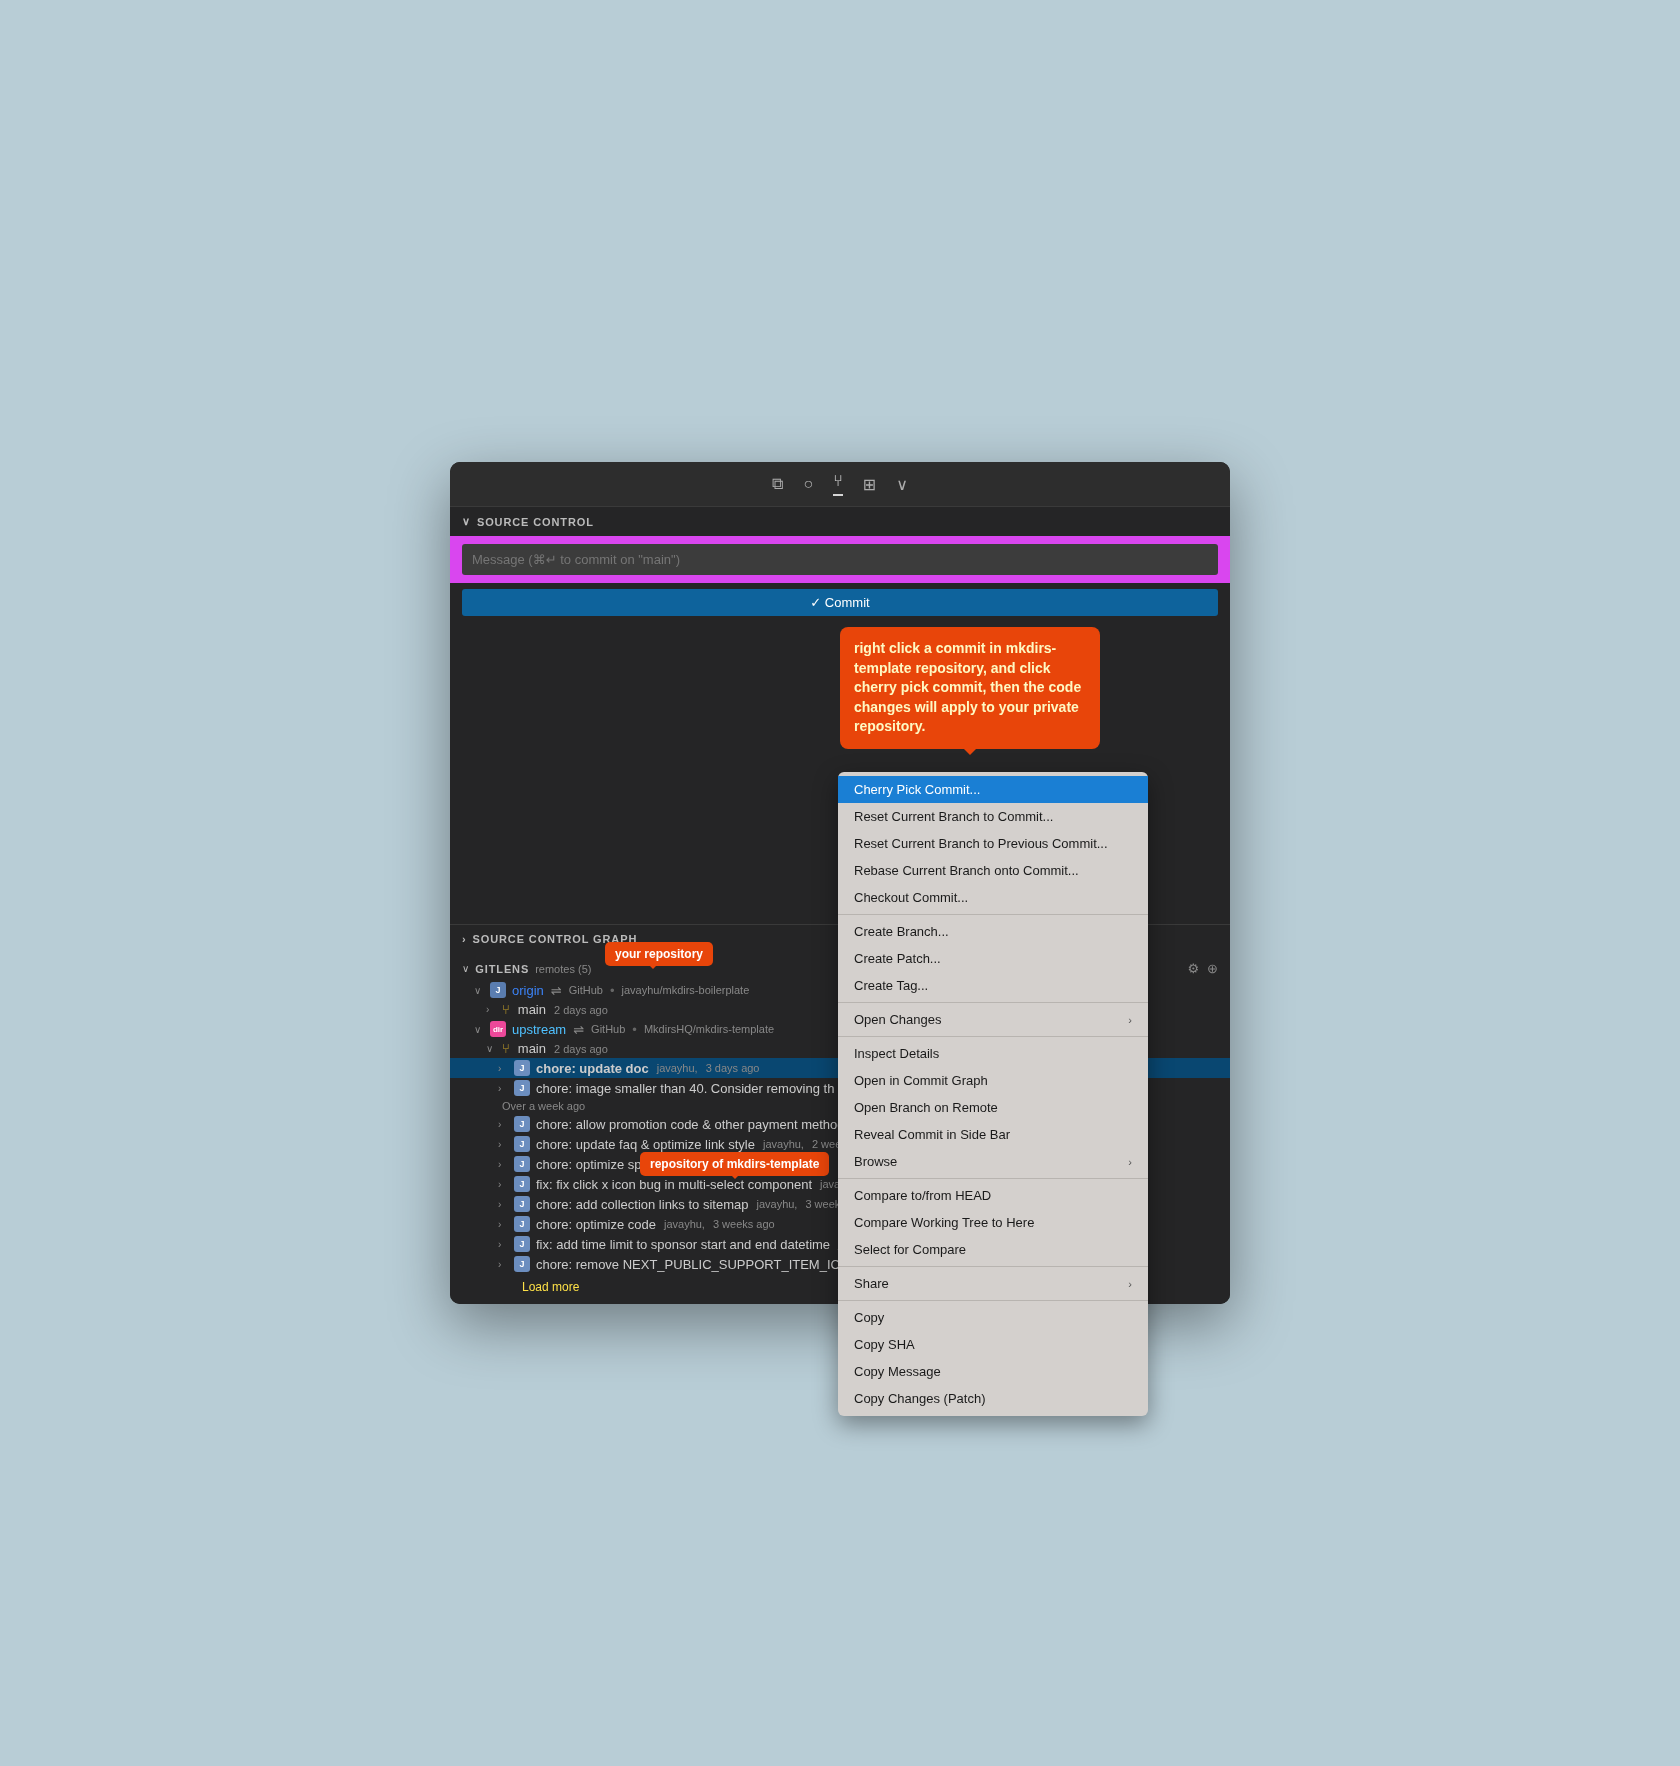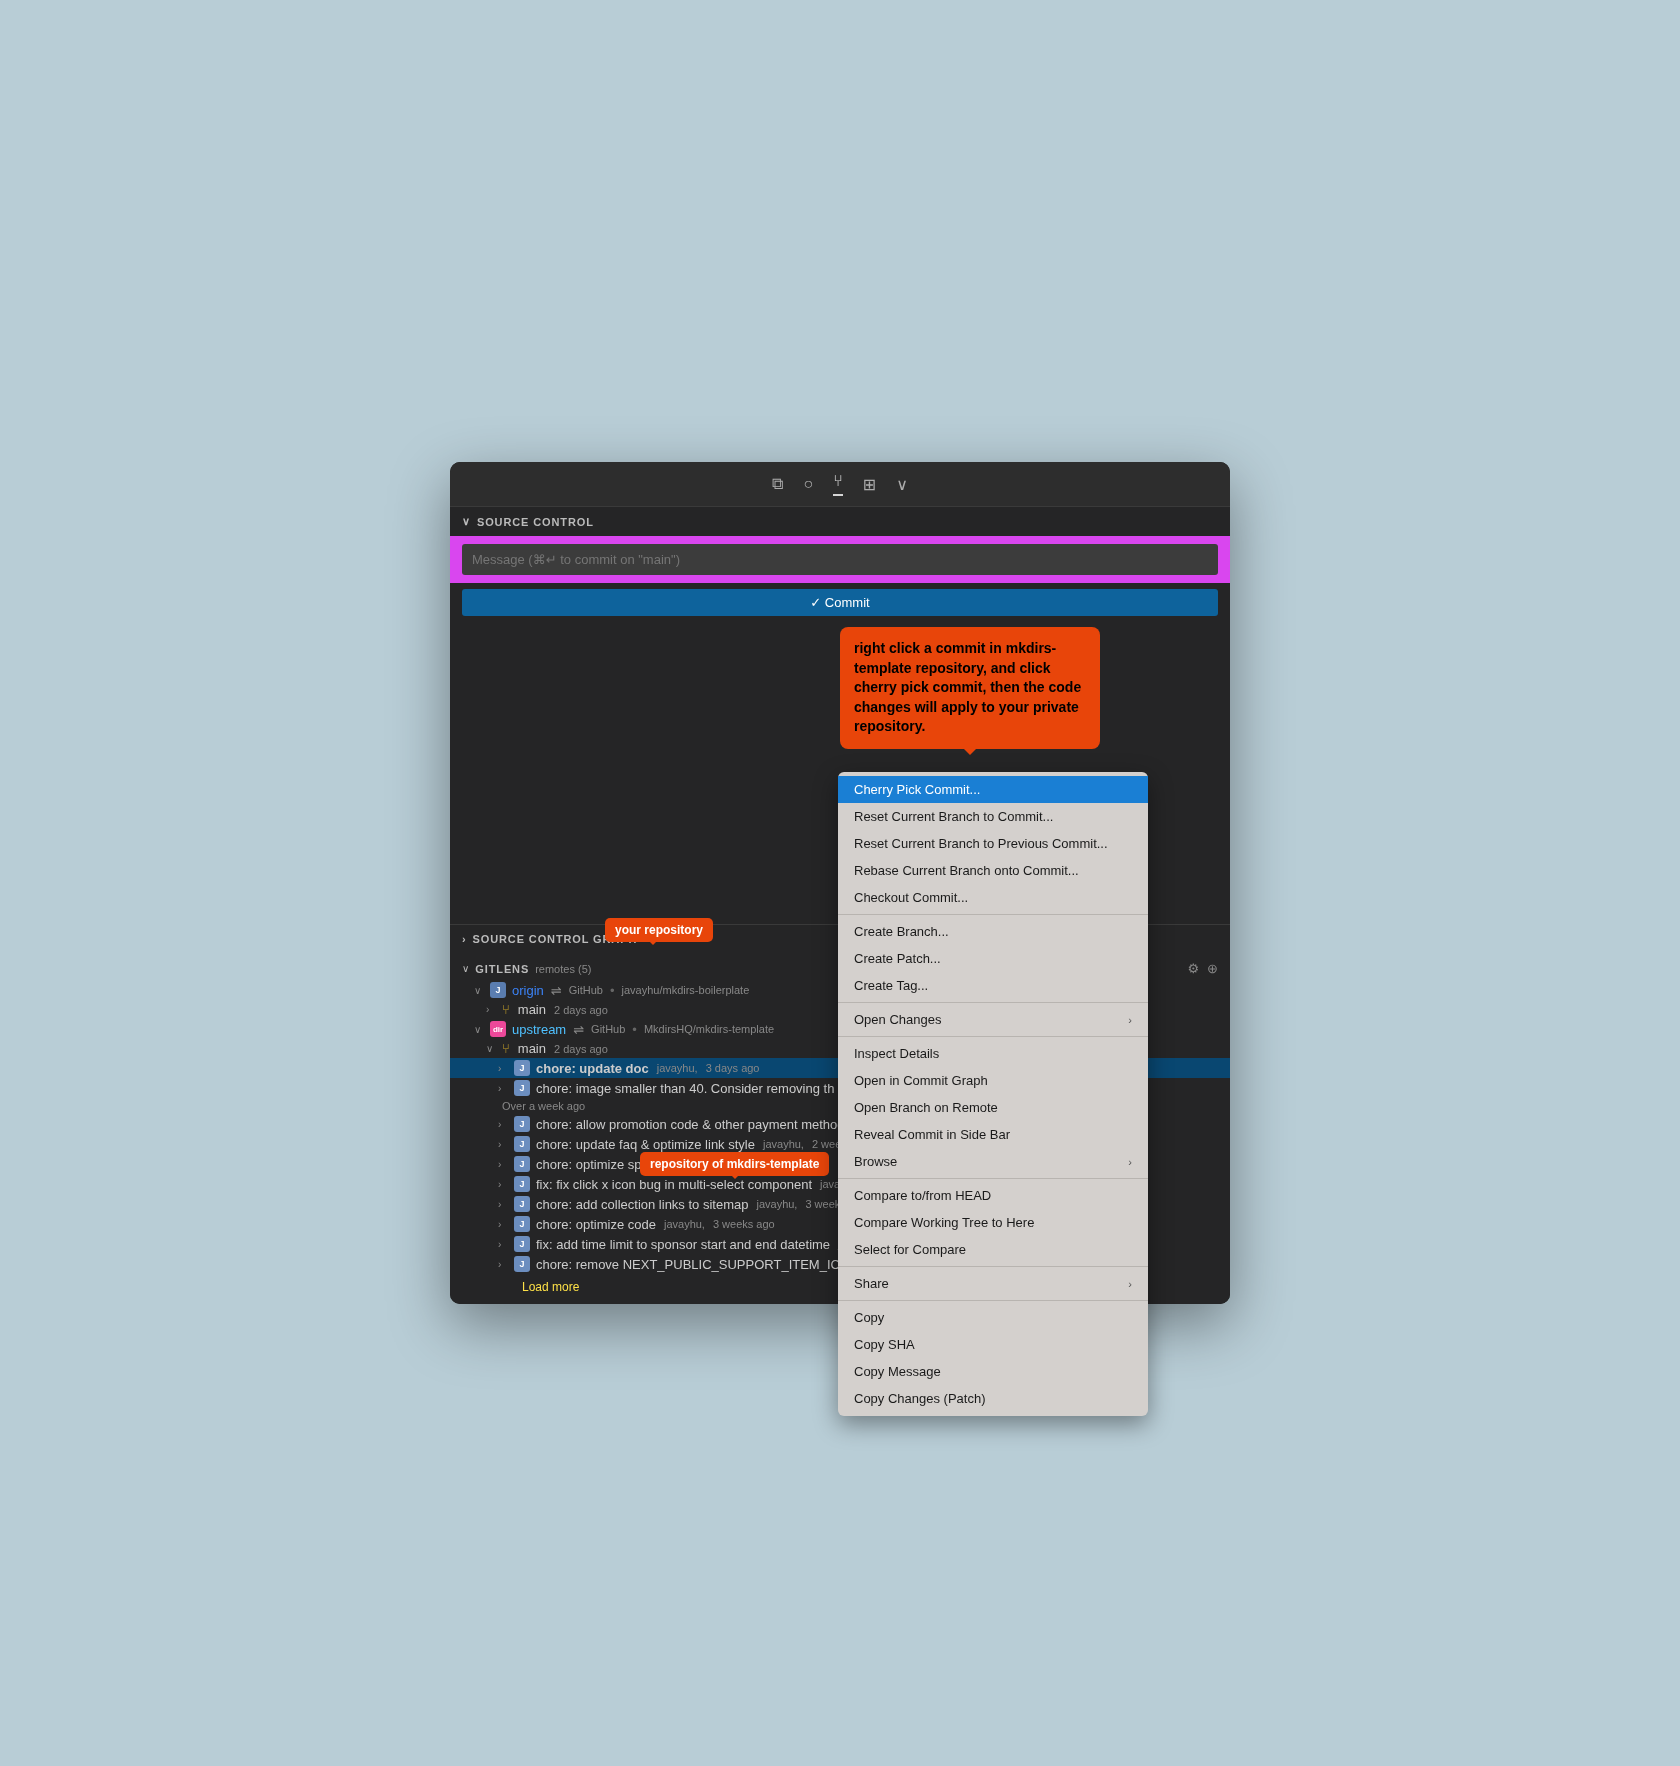--- a/index.html
+++ b/index.html
@@ -183,42 +183,42 @@
       font-size: 12px;
       padding: 4px 24px;
       cursor: pointer;
     }
     
     .callout-tooltip {
       position: absolute;
       top: 165px;
       left: 390px;
       background: #e8450a;
-      color: #000000;
+      color: #fef9c3;
       font-size: 14px;
       font-weight: 600;
       padding: 12px 14px;
       border-radius: 8px;
       width: 260px;
       line-height: 1.4;
       z-index: 100;
     }
     .callout-tooltip::after {
       content: '';
       position: absolute;
       bottom: -14px;
       left: 50%;
       transform: translateX(-50%);
       border: 8px solid transparent;
       border-top-color: #e8450a;
     }
     
     .annotation-your-repo {
       position: absolute;
-      top: 456px;
+      top: 480px;
       left: 155px;
       background: #e8450a;
       color: white;
       font-size: 12px;
       font-weight: 700;
       padding: 5px 10px;
       border-radius: 5px;
       z-index: 50;
       white-space: nowrap;
     }

